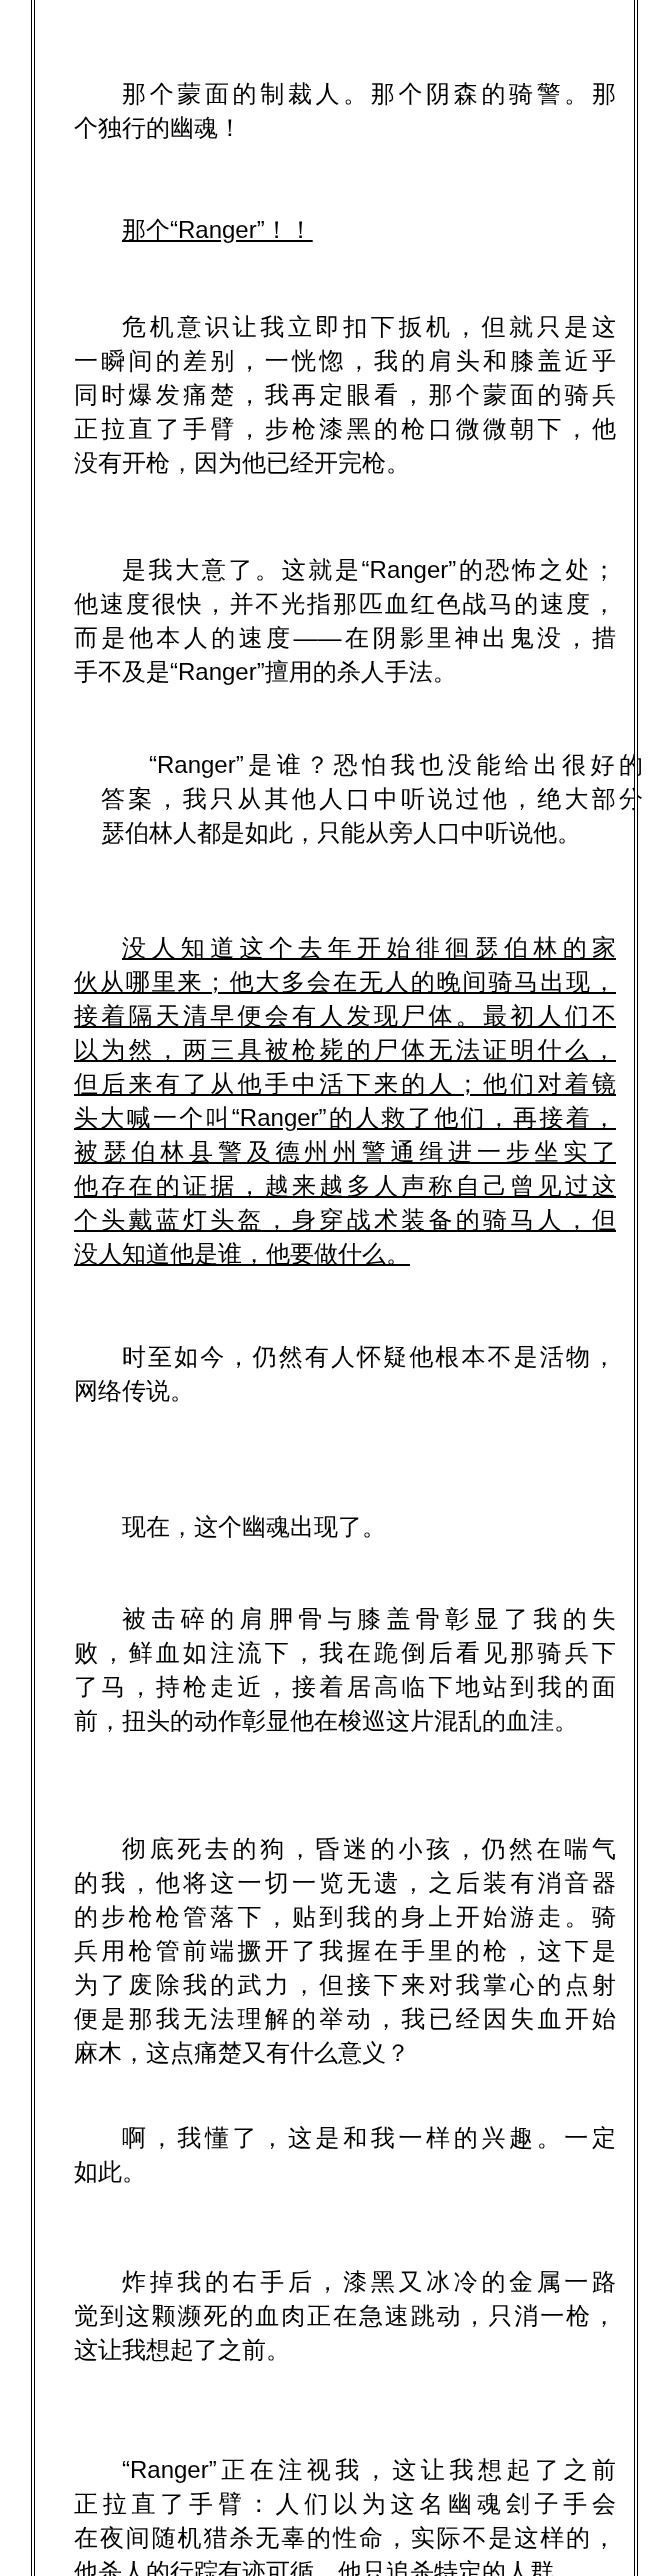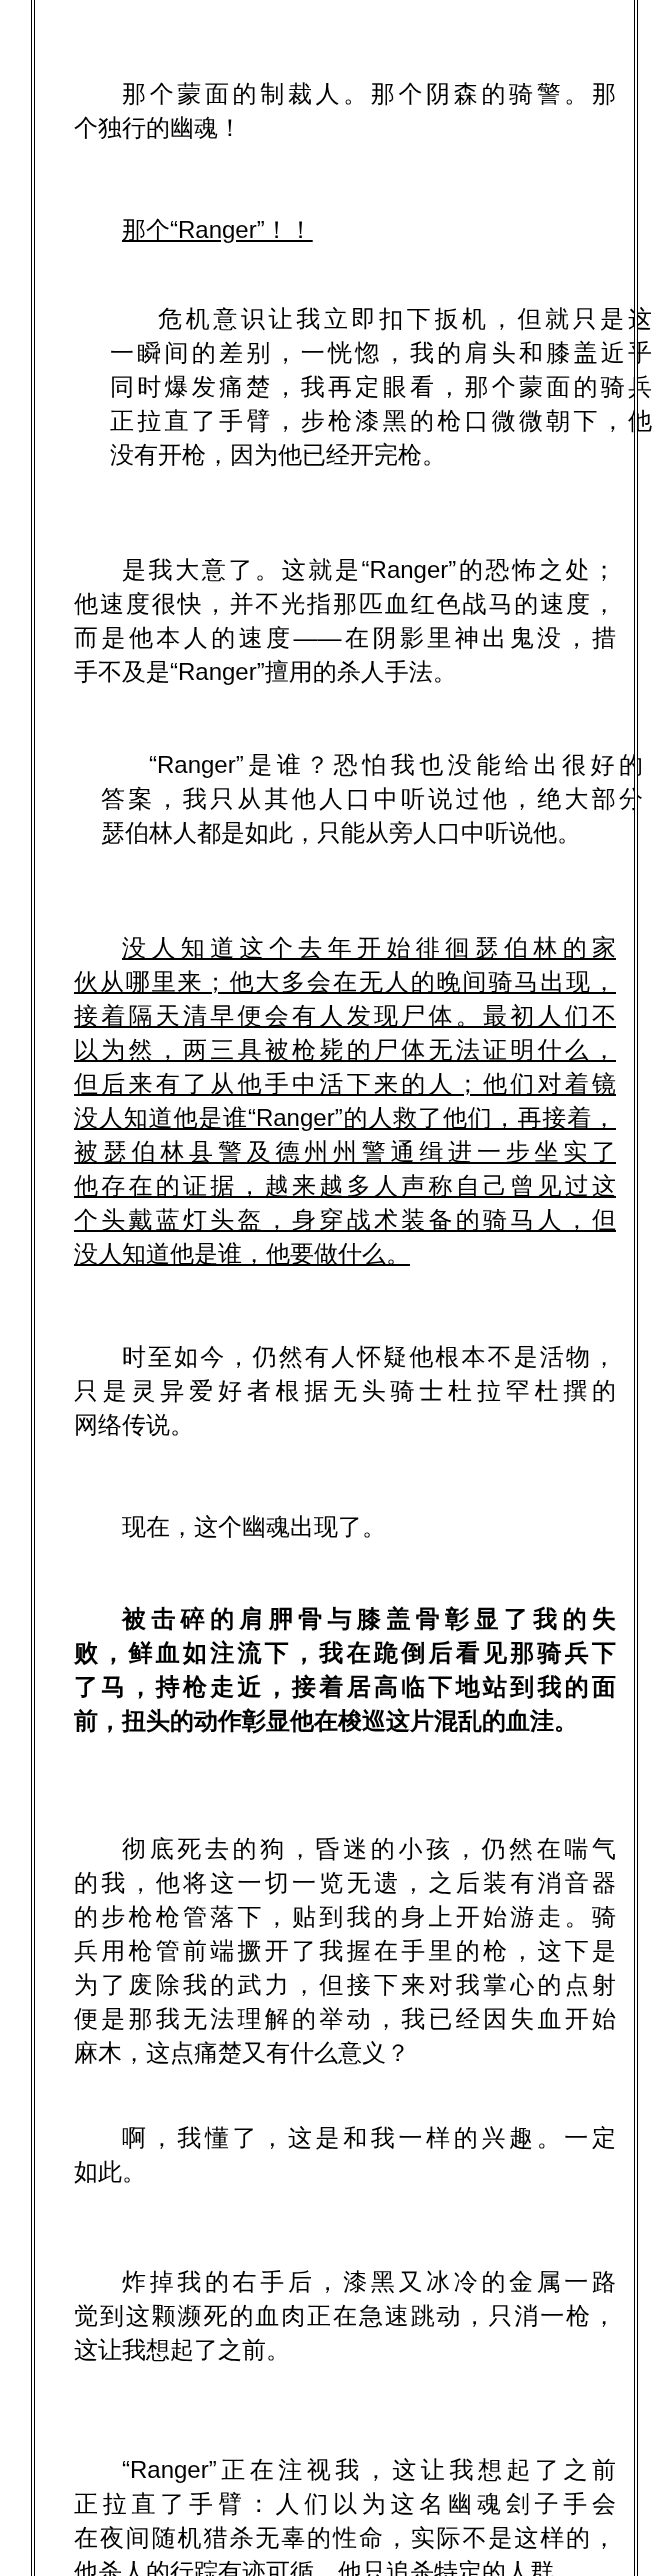--- a/index.html
+++ b/index.html
@@ -48,27 +48,27 @@
   .line {
     white-space: nowrap;
     text-align: justify;
     text-align-last: justify;
   }
   .line.first { text-indent: 2em; }
   .line.last  { text-align-last: left; }
 
   .para-0  { top: 77px;  }
   .para-1  { top: 213px; text-decoration: underline;  }
-  .para-2  { top: 302px; margin-left: 36px;  }
+  .para-2  { top: 310px;  }
   .para-3  { top: 553px; }
   .para-4  { top: 748px; margin-left: 27px; }
   .para-5  { top: 931px; text-decoration: underline; }
   .para-6  { top: 1340px; }
   .para-7  { top: 1510px; }
-  .para-8  { top: 1602px; font-weight: bold; }
+  .para-8  { top: 1602px; }
   .para-9  { top: 1832px; }
   .para-10 { top: 2121px; }
   .para-11 { top: 2265px; }
   .para-12 { top: 2453px; }
 </style>
 </head>
 <body style="--text-color: #000000; --rule-color: #000000; --triangle-color: #c5d8ef; --page-number-color: #17316b; background: rgb(255, 255, 255);">
 
 <div class="text-column">
     <div class="para para-0">
@@ -95,29 +95,28 @@
       <div class="line first">“Ranger”是谁？恐怕我也没能给出很好的</div>
       <div class="line">答案，我只从其他人口中听说过他，绝大部分</div>
       <div class="line last">瑟伯林人都是如此，只能从旁人口中听说他。</div>
     </div>
     <div class="para para-5">
       <div class="line first">没人知道这个去年开始徘徊瑟伯林的家</div>
       <div class="line">伙从哪里来；他大多会在无人的晚间骑马出现，</div>
       <div class="line">接着隔天清早便会有人发现尸体。最初人们不</div>
       <div class="line">以为然，两三具被枪毙的尸体无法证明什么，</div>
       <div class="line">但后来有了从他手中活下来的人；他们对着镜</div>
-      <div class="line">没人知道他是谁“Ranger”的人救了他们，再接着，</div>
+      <div class="line">头大喊一个叫“Ranger”的人救了他们，再接着，</div>
       <div class="line">被瑟伯林县警及德州州警通缉进一步坐实了</div>
       <div class="line">他存在的证据，越来越多人声称自己曾见过这</div>
       <div class="line">个头戴蓝灯头盔，身穿战术装备的骑马人，但</div>
       <div class="line last">没人知道他是谁，他要做什么。</div>
     </div>
     <div class="para para-6">
       <div class="line first">时至如今，仍然有人怀疑他根本不是活物，</div>
-      <div class="line">只是灵异爱好者根据无头骑士杜拉罕杜撰的</div>
       <div class="line last">网络传说。</div>
     </div>
     <div class="para para-7">
       <div class="line first last">现在，这个幽魂出现了。</div>
     </div>
     <div class="para para-8">
       <div class="line first">被击碎的肩胛骨与膝盖骨彰显了我的失</div>
       <div class="line">败，鲜血如注流下，我在跪倒后看见那骑兵下</div>
       <div class="line">了马，持枪走近，接着居高临下地站到我的面</div>
       <div class="line last">前，扭头的动作彰显他在梭巡这片混乱的血洼。</div>

